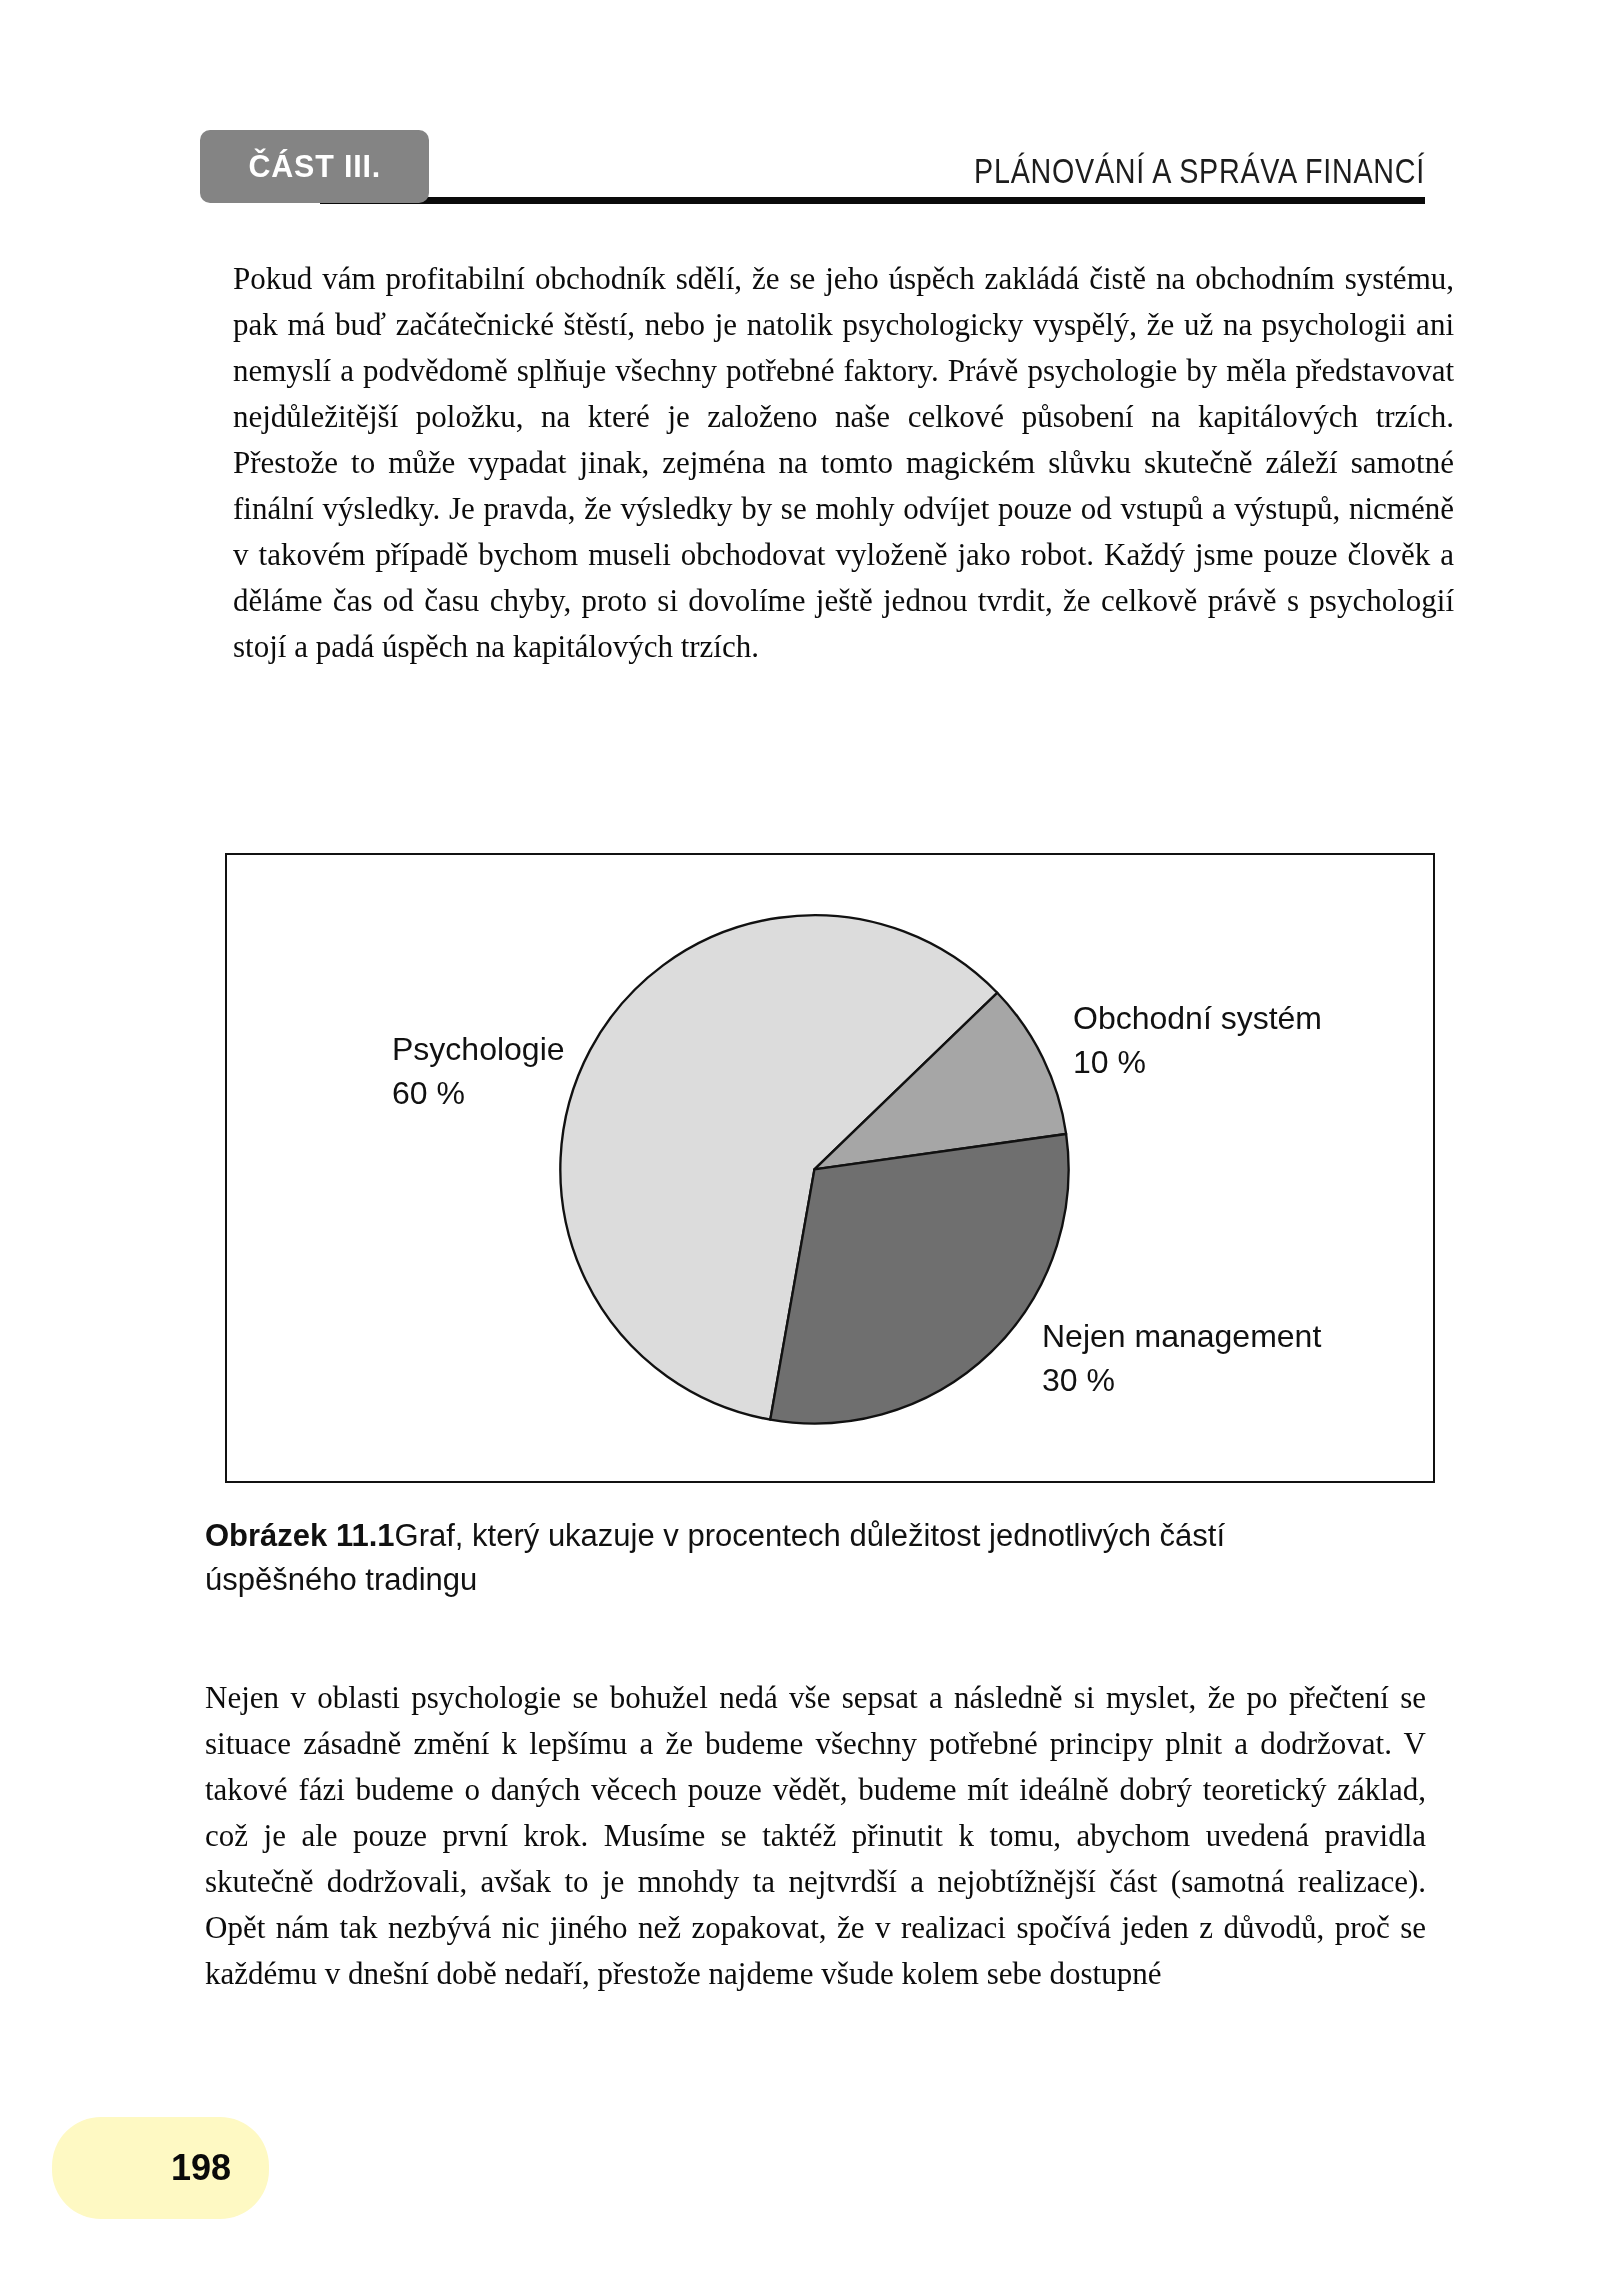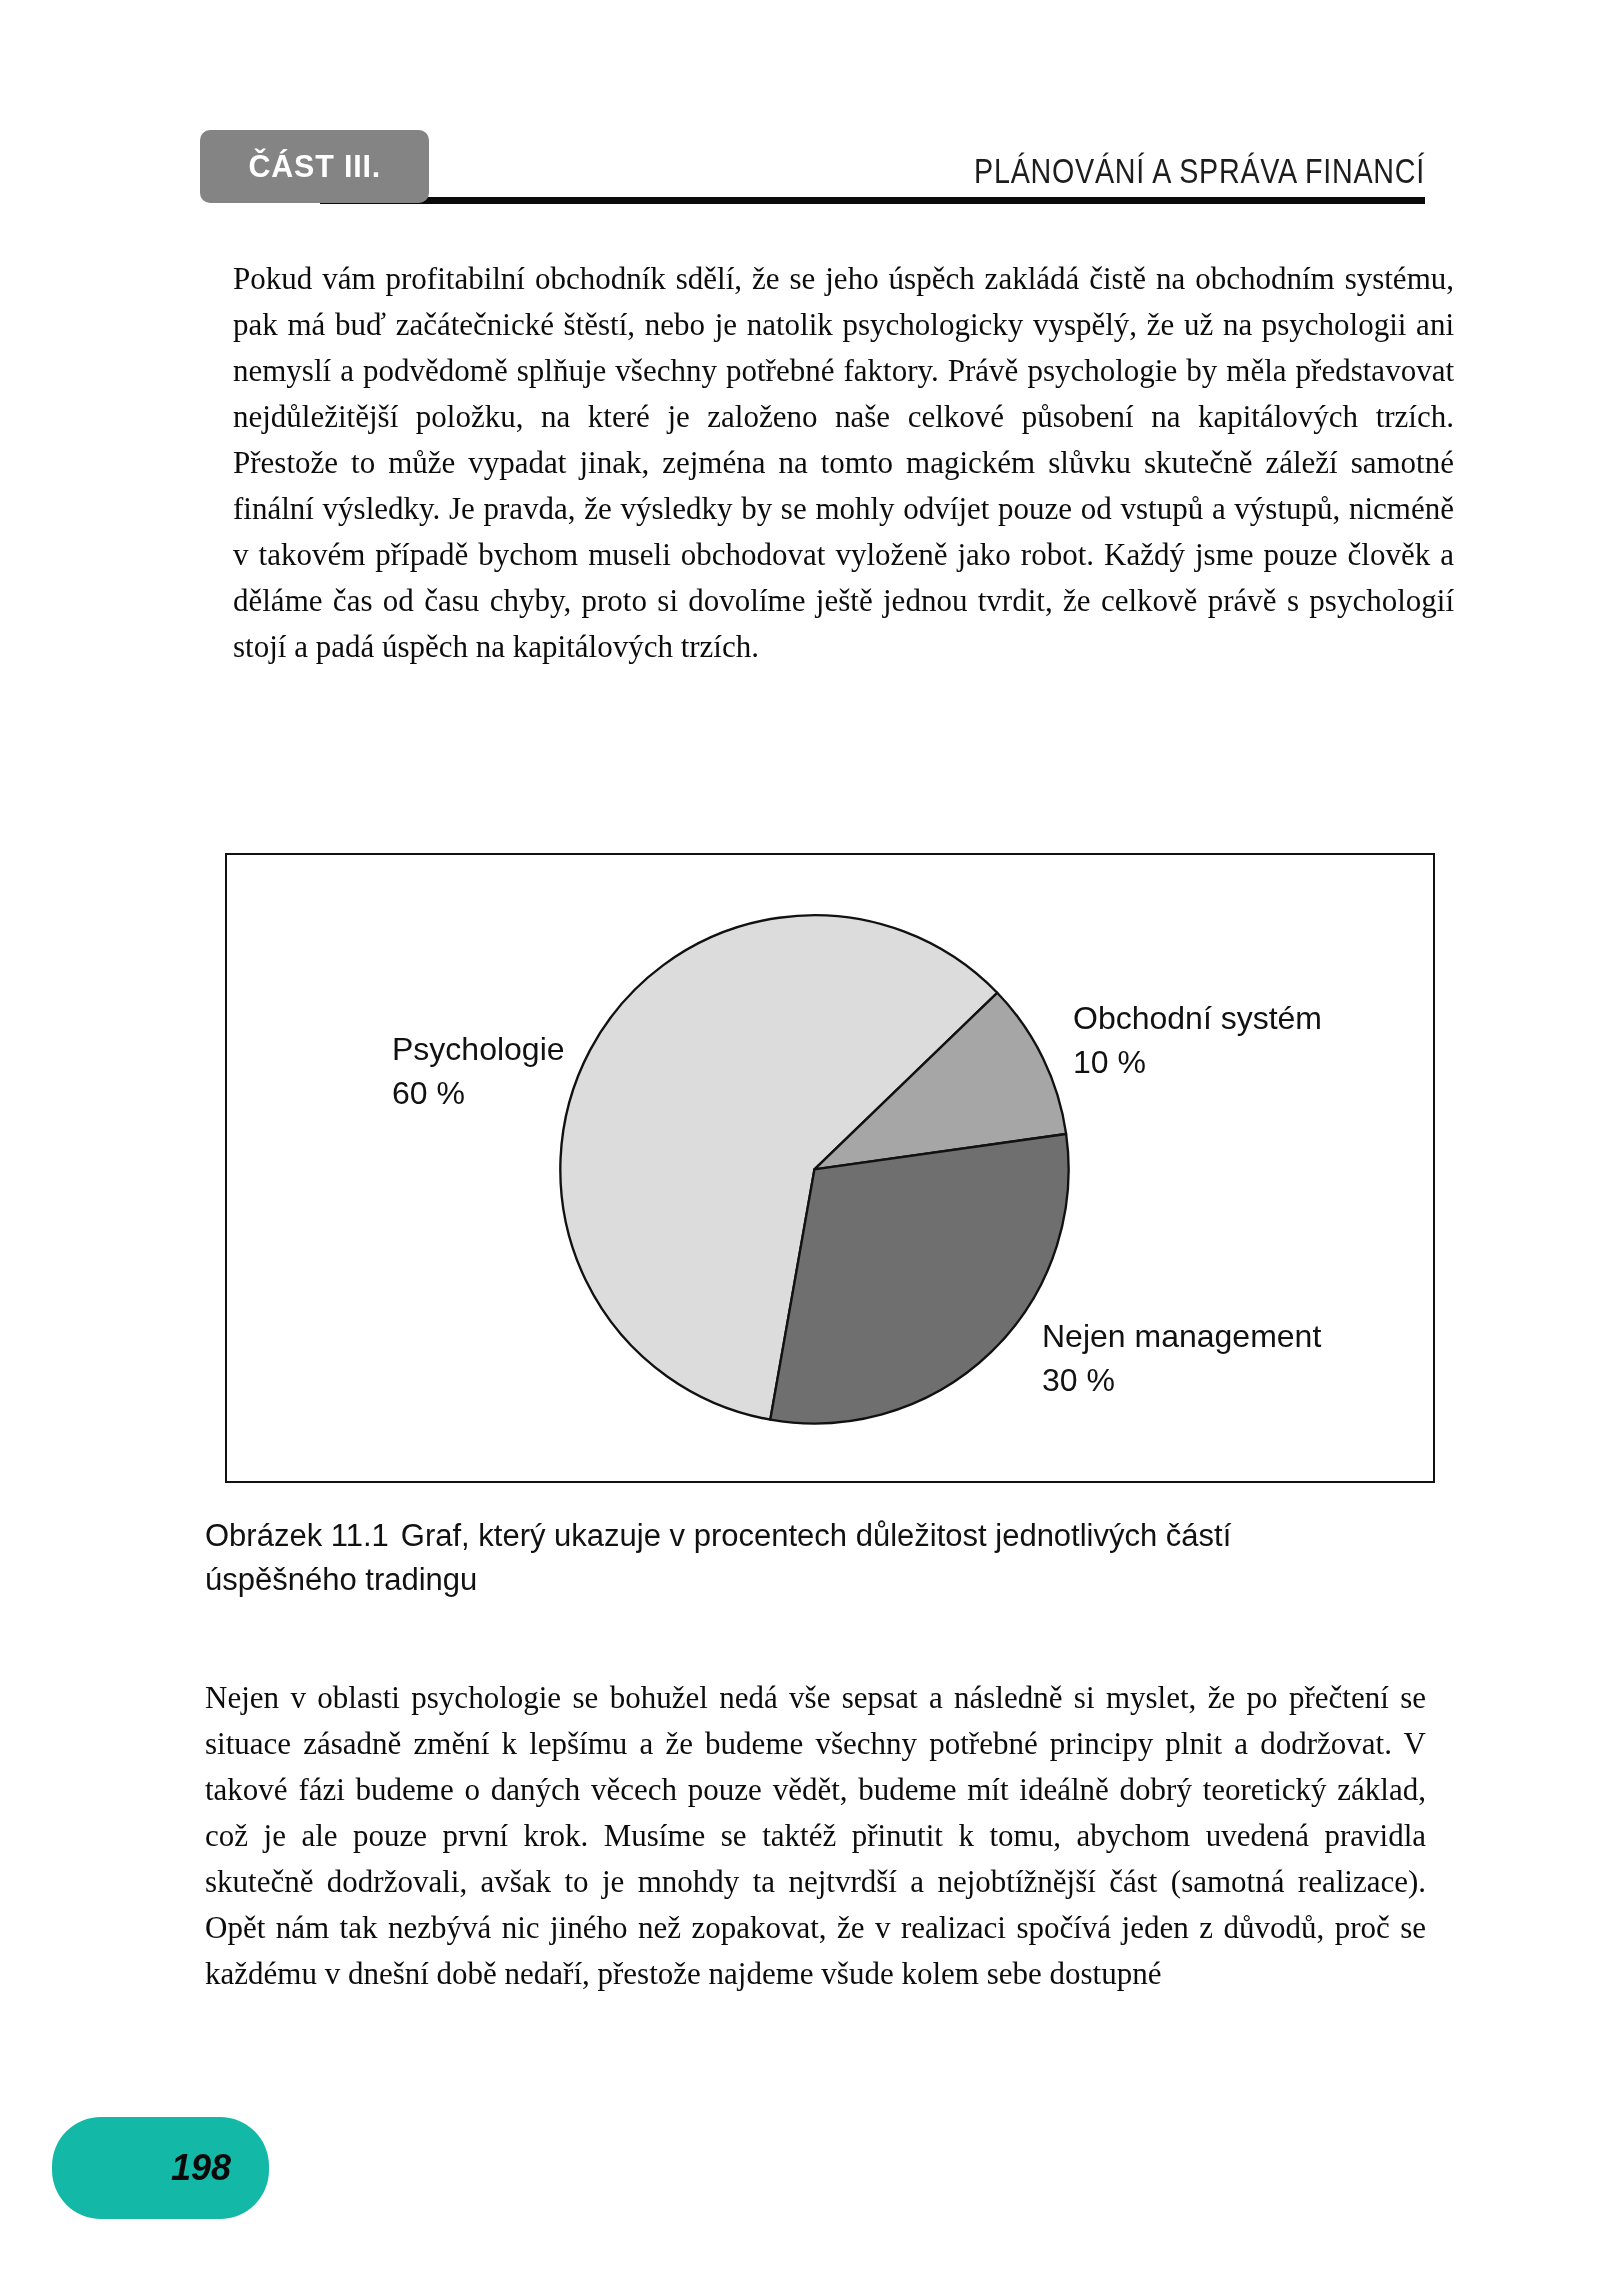--- a/index.html
+++ b/index.html
@@ -57,27 +57,27 @@
   }
   .lbl-psych{left:165px;top:172px;}
   .lbl-system{left:846px;top:141px;}
   .lbl-money{left:815px;top:459px;}
   
   .caption{
     position:absolute;left:205px;top:1514px;width:1130px;
     font-family:"Liberation Sans", sans-serif;
     font-size:31px;line-height:44px;color:#111111;
   }
-  .caption b{font-weight:400;margin-right:12px;}
+  .caption b{font-weight:700;margin-right:0;}
   
   .page-pill{
     position:absolute;left:52px;top:2117px;width:217px;height:102px;
-    background:#14b8a6;border-radius:49px;
+    background:#fef9c3;border-radius:49px;
     display:flex;align-items:center;justify-content:flex-end;
-    padding-right:38px;box-sizing:border-box;font-style:italic;
+    padding-right:38px;box-sizing:border-box;
   }
   .page-pill span{
     font-family:"Liberation Sans", sans-serif;
     font-weight:700;font-size:36px;color:#0a0a0a;
   }
 </style>
 </head>
 <body>
 
 <div class="page">

